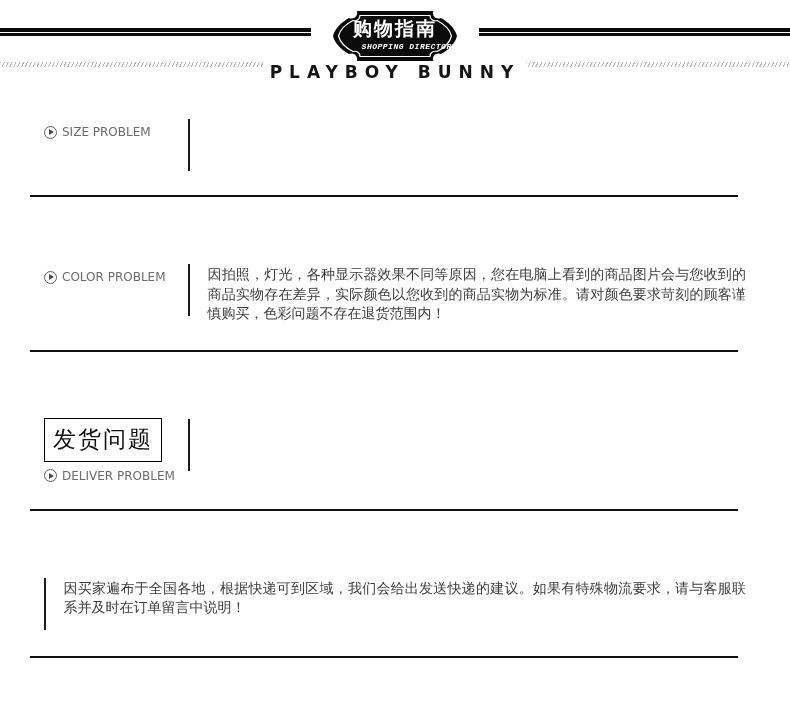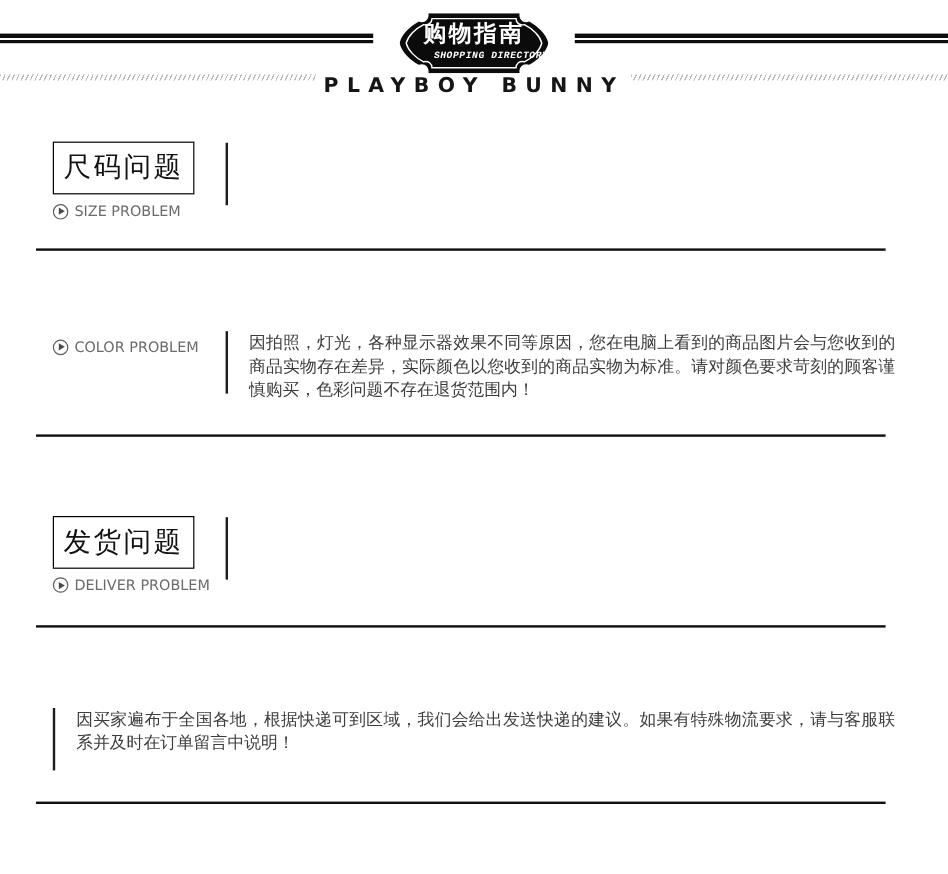--- a/index.html
+++ b/index.html
@@ -104,21 +104,20 @@
 </div>
 
 <div class="brand-row">
   <div class="zigzag"></div>
   <div class="brand-text">PLAYBOY BUNNY</div>
   <div class="zigzag"></div>
 </div>
 
 <div class="section first">
   <div class="section-left">
-    <div class="title-box">尺码问题</div>
     <div class="sub-label">
       <span class="play-icon">
           <span class="tri"></span>
         </span>
       <span>SIZE PROBLEM</span>
     </div>
   </div>
   <div class="divider-v"></div>
 </div>
 <hr class="sep gap1">

